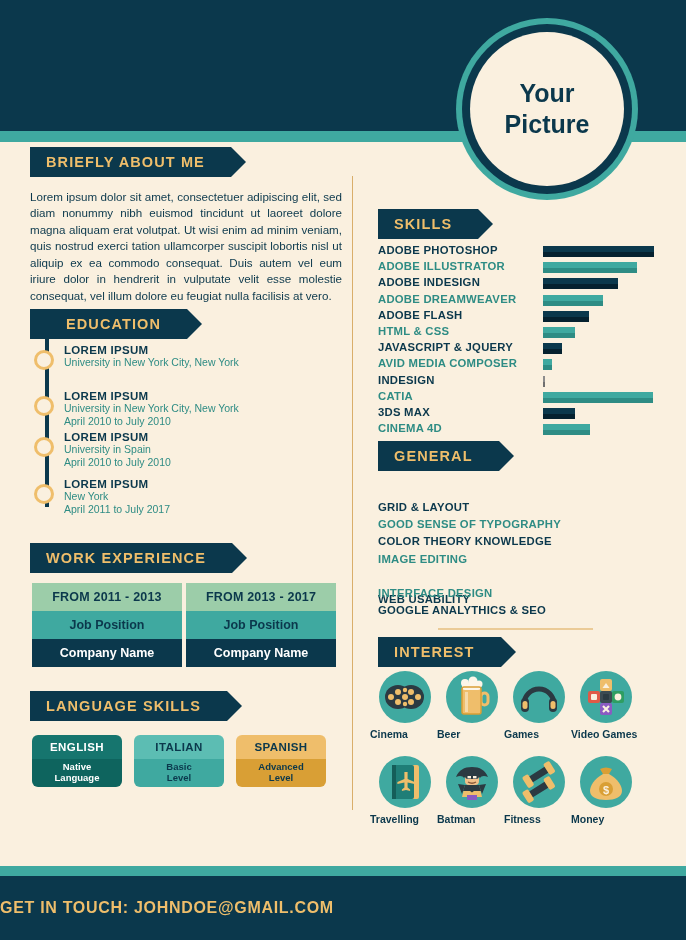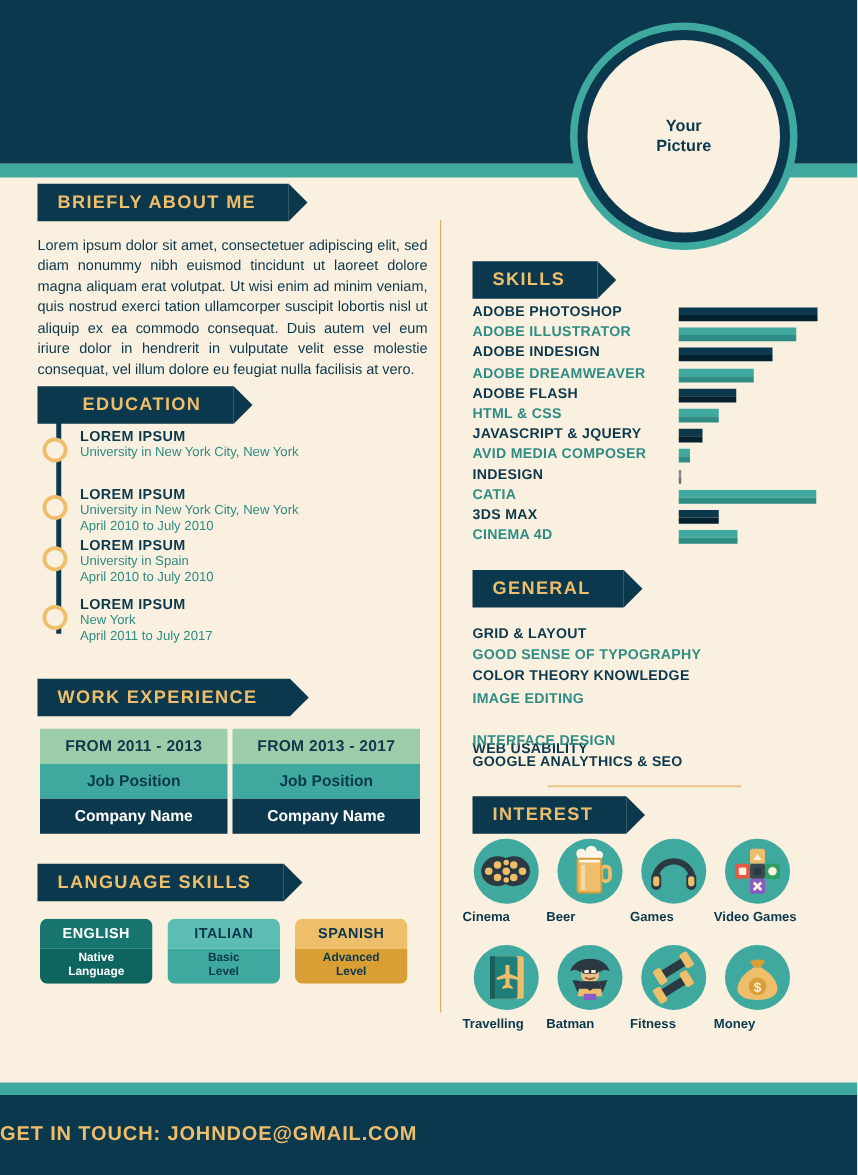--- a/index.html
+++ b/index.html
@@ -42,21 +42,21 @@
     position:absolute;left:6px;top:6px;width:170px;height:170px;
     border-radius:50%;background:#0B384C;
   }
   .pic-inner{
     position:absolute;left:14px;top:14px;width:154px;height:154px;
     border-radius:50%;background:#FAF0DF;
     display:flex;align-items:center;justify-content:center;
     text-align:center;
   }
   .pic-label{
-    font-size:13px;font-weight:bold;color:#0B384C;line-height:1.25;
+    font-size:25px;font-weight:bold;color:#0B384C;line-height:1.25;
   }
 
   
   .tag{
     position:absolute;height:30px;background:#0B384C;
     display:flex;align-items:center;
     padding-left:16px;padding-right:26px;
     color:#EFBE6B;font-size:14.5px;font-weight:bold;letter-spacing:1.1px;
     box-sizing:border-box;
   }
@@ -331,21 +331,21 @@
       </div>
       <div class="skill-row" style="top: 422.2px;">
         <div class="skill-name" style="color: rgb(46, 140, 132);">CINEMA 4D</div>
         <div class="skill-bar" style="width: 47px;">
           <div class="top" style="background: rgb(63, 169, 160);"></div>
           <div class="bot" style="background: rgb(46, 140, 132);"></div>
         </div>
       </div>
     </div>
 
-  <div class="tag" style="left:378px;top:456px;">GENERAL</div>
+  <div class="tag" style="left:378px;top:441px;">GENERAL</div>
   <div id="gen-list">
       <div class="gen-item" style="top: 501px; color: rgb(11, 56, 76);">GRID &amp; LAYOUT</div>
       <div class="gen-item" style="top: 518.2px; color: rgb(46, 140, 132);">GOOD SENSE OF TYPOGRAPHY</div>
       <div class="gen-item" style="top: 535.4px; color: rgb(11, 56, 76);">COLOR THEORY KNOWLEDGE</div>
       <div class="gen-item" style="top: 552.6px; color: rgb(46, 140, 132);">IMAGE EDITING</div>
       <div class="gen-item" style="top: 593px; color: rgb(11, 56, 76);">WEB USABILITY</div>
       <div class="gen-item" style="top: 587px; color: rgb(46, 140, 132);">INTERFACE DESIGN</div>
       <div class="gen-item" style="top: 604.2px; color: rgb(11, 56, 76);">GOOGLE ANALYTHICS &amp; SEO</div>
     </div>
   <div class="gen-rule"></div>

